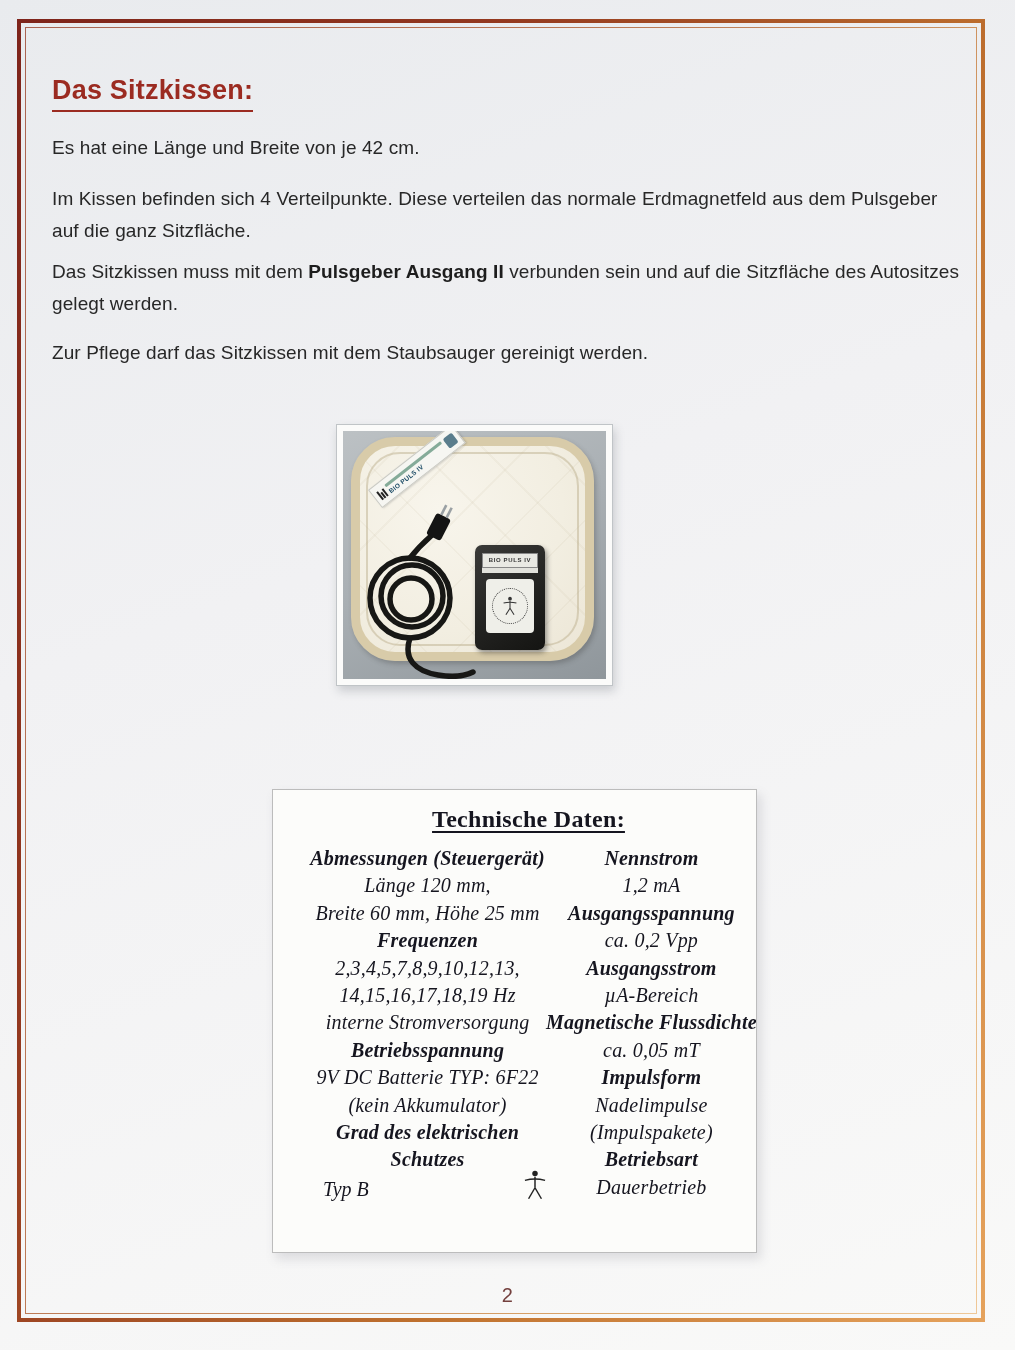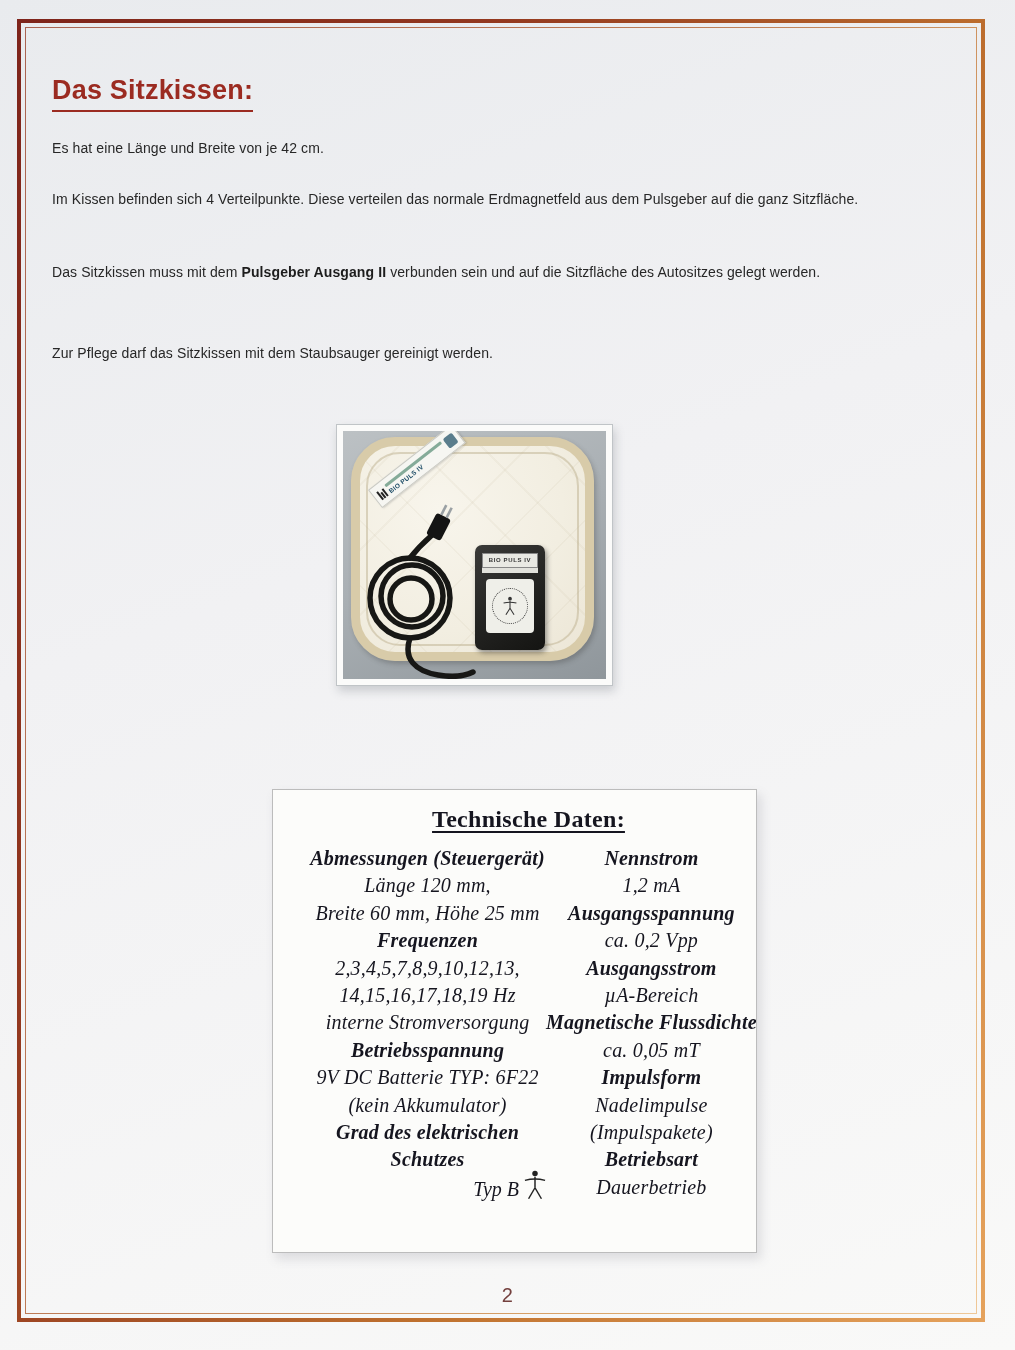--- a/index.html
+++ b/index.html
@@ -27,21 +27,21 @@
 
   .page-title{
     position:absolute;left:52px;top:75px;margin:0;
     font-size:27px;font-weight:bold;color:#9b2b21;
     letter-spacing:.2px;
     border-bottom:2.5px solid #9b2b21;padding-bottom:4px;
     display:inline-block;
   }
   .body-par{
     position:absolute;left:52px;width:912px;margin:0;
-    font-size:14px;line-height:32px;color:#272727;
+    font-size:19px;line-height:32px;color:#272727;
     letter-spacing:.1px;
   }
   .p1{top:132px;}
   .p2{top:183px;}
   .p3{top:256px;}
   .p4{top:337px;}
   .body-par b{font-weight:bold;color:#1d1d1d;}
 
   
   .photo-frame{
@@ -131,21 +131,21 @@
   .tcol{flex:1;display:flex;flex-direction:column;}
   .tcol.left{flex:0 0 54%;}
   .tcol.right{flex:0 0 46%;}
   .trow{
     text-align:center;font-style:italic;font-size:20px;line-height:27.4px;
     letter-spacing:.2px;white-space:nowrap;
   }
   .trow.bold{font-weight:bold;}
   .typb-row{
     text-align:center;font-style:italic;font-size:20px;line-height:30px;
-    padding-left:14px;display:flex;align-items:center;justify-content:flex-end;gap:5px;
+    padding-left:14px;display:flex;align-items:center;justify-content:space-between;gap:5px;
   }
   .typb-icon{margin-top:-8px;}
 
   .page-number{
     position:absolute;left:0;top:1284px;width:1015px;
     text-align:center;font-size:20px;color:#74403e;letter-spacing:.5px;
   }
 </style>
 </head>
 <body>

